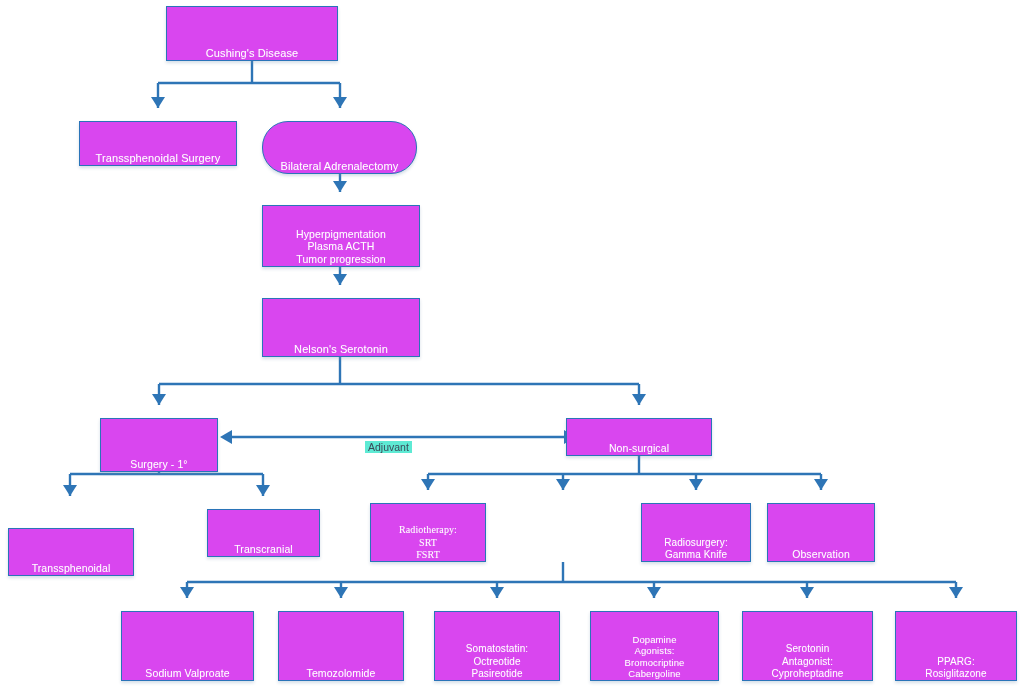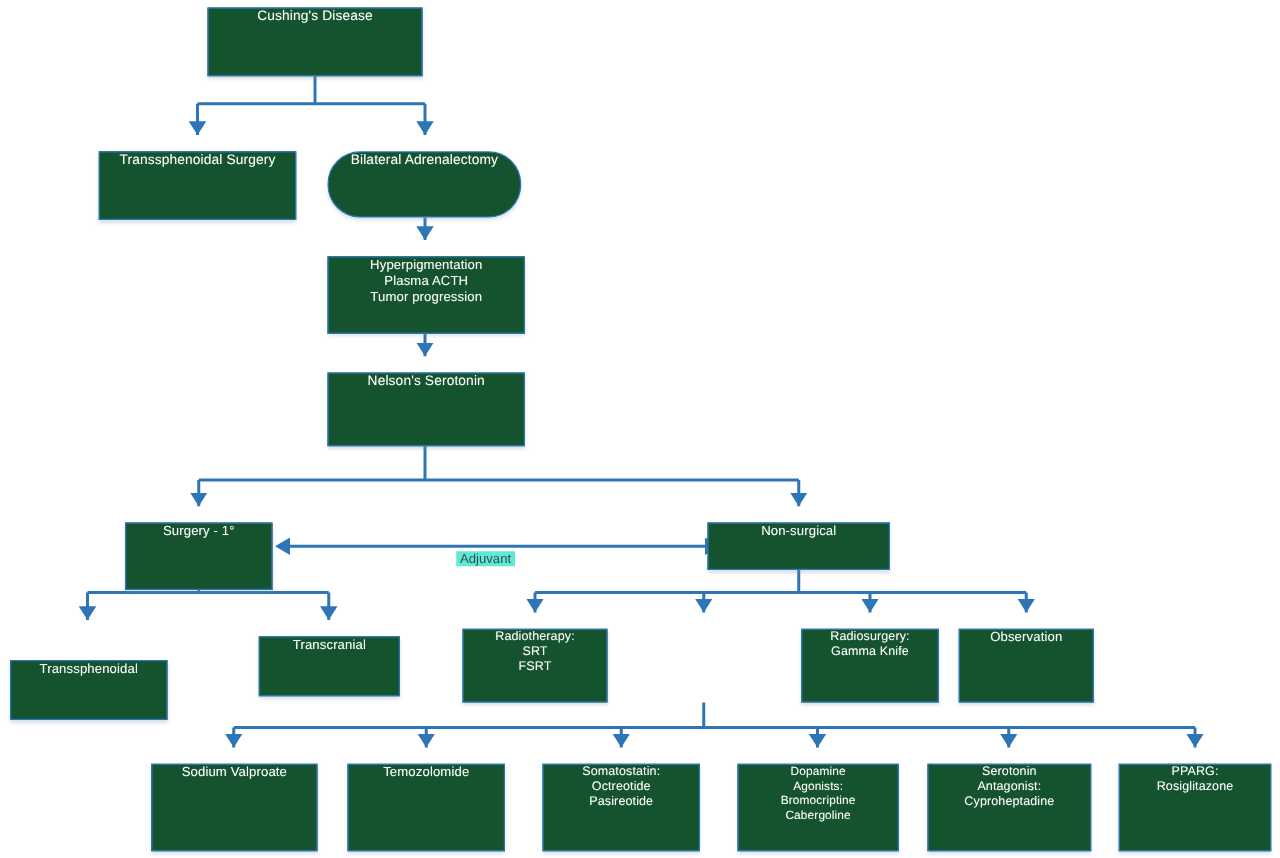--- a/index.html
+++ b/index.html
@@ -23,24 +23,24 @@
     position: absolute;
     left: 0;
     top: 0;
     width: 1024px;
     height: 686px;
     pointer-events: none;
   }
   .node-box {
     position: absolute;
     box-sizing: border-box;
-    background: #14532d;
+    background: #d946ef;
     border: 1px solid #2a74b8;
     display: flex;
-    align-items: flex-start;
+    align-items: flex-end;
     justify-content: center;
     text-align: center;
     color: #ffffff;
     line-height: 1.22;
     letter-spacing: 0.1px;
     box-shadow: 0 2px 3px rgba(120,150,180,0.30);
     z-index: 2;
   }
   .node-label {
     display: block;
@@ -126,21 +126,21 @@
         <path d="M807,582 L807,598" marker-end="url(#arrowDown)"></path>
         <path d="M956,582 L956,598" marker-end="url(#arrowDown)"></path>
       </g>
 
     </g>
   </svg>
 
   <div class="node-box" style="left: 166px; top: 6px; width: 172px; height: 55px; font-size: 11px;">
     <span class="node-label">Cushing's Disease</span>
   </div>
-  <div class="node-box" style="left: 79px; top: 121px; width: 158px; height: 55px; font-size: 11px;">
+  <div class="node-box" style="left: 79px; top: 121px; width: 158px; height: 45px; font-size: 11px;">
     <span class="node-label">Transsphenoidal Surgery</span>
   </div>
   <div class="node-box" style="left: 262px; top: 121px; width: 155px; height: 53px; font-size: 11px; border-radius: 26px;">
     <span class="node-label">Bilateral Adrenalectomy</span>
   </div>
   <div class="node-box" style="left: 262px; top: 205px; width: 158px; height: 62px; font-size: 10.5px;">
     <span class="node-label">Hyperpigmentation
 Plasma ACTH
 Tumor progression</span>
   </div>
@@ -152,21 +152,21 @@
   </div>
   <div class="node-box" style="left: 566px; top: 418px; width: 146px; height: 38px; font-size: 10.5px;">
     <span class="node-label">Non-surgical</span>
   </div>
   <div class="node-box" style="left: 8px; top: 509px; width: 126px; height: 48px; font-size: 10.5px; margin-top: 19px;">
     <span class="node-label">Transsphenoidal</span>
   </div>
   <div class="node-box" style="left: 207px; top: 509px; width: 113px; height: 48px; font-size: 10.5px;">
     <span class="node-label">Transcranial</span>
   </div>
-  <div class="node-box" style="left: 370px; top: 503px; width: 116px; height: 59px; font-size: 10px;">
+  <div class="node-box" style="left: 370px; top: 503px; width: 116px; height: 59px; font-size: 10px; font-family: Liberation Serif, serif;">
     <span class="node-label">Radiotherapy:
 SRT
 FSRT</span>
   </div>
   <div class="node-box" style="left: 641px; top: 503px; width: 110px; height: 59px; font-size: 10px;">
     <span class="node-label">Radiosurgery:
 Gamma Knife</span>
   </div>
   <div class="node-box" style="left: 121px; top: 611px; width: 133px; height: 70px; font-size: 10.5px;">
     <span class="node-label">Sodium Valproate</span>

